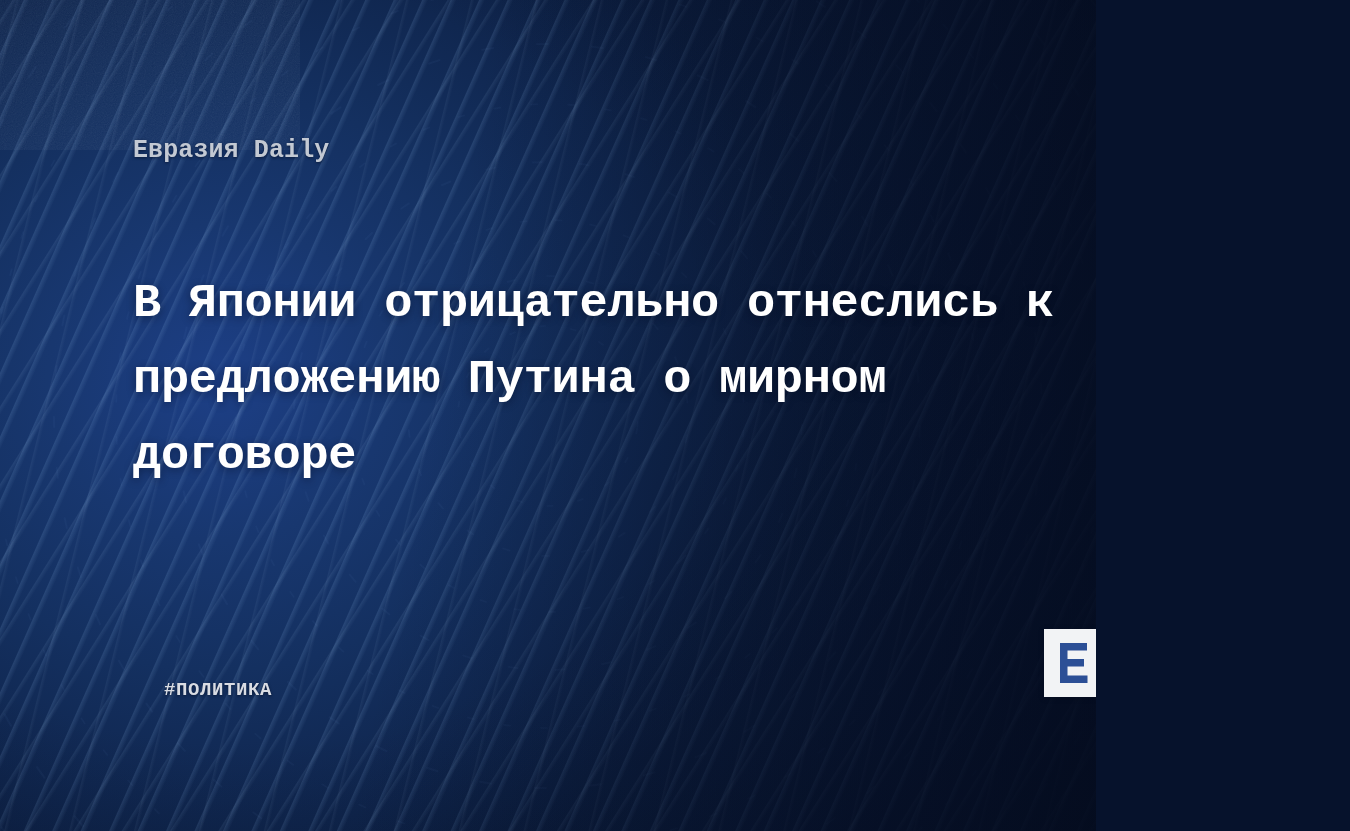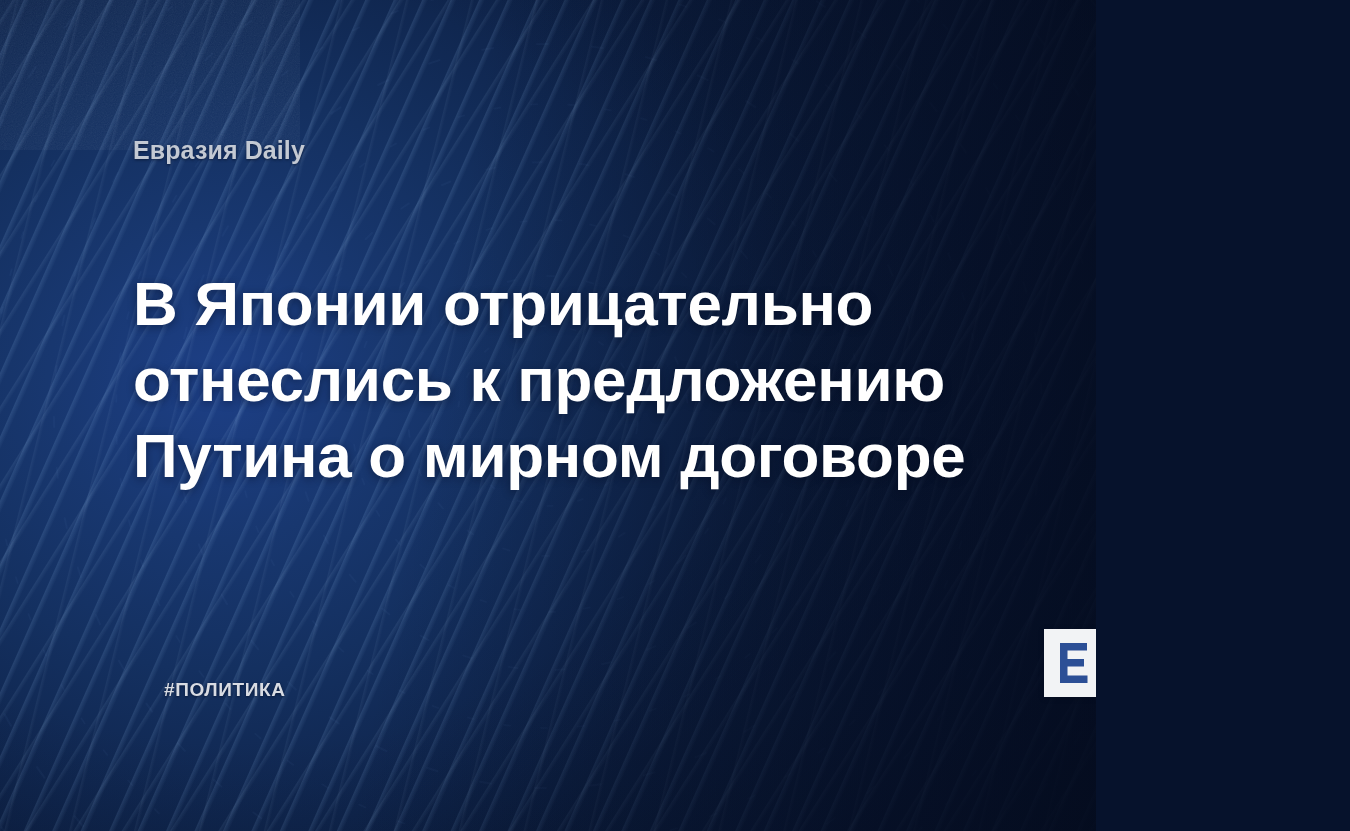--- a/index.html
+++ b/index.html
@@ -8,21 +8,21 @@
     padding: 0;
     background: #06122c;
   }
 
   .card {
     position: relative;
     width: 1096px;
     height: 831px;
     overflow: hidden;
     background: #0b1c42;
-    font-family: Liberation Sans, sans-serif;
+    font-family: Liberation Mono, monospace;
     -webkit-font-smoothing: antialiased;
   }
 
   
 
   .bg-base {
     position: absolute;
     inset: 0;
     background:
       radial-gradient(ellipse 780px 720px at 20% 46%,
@@ -129,21 +129,21 @@
     text-shadow: 0 1px 3px rgba(3,10,26,0.55);
     white-space: nowrap;
   }
 
   .headline {
     position: absolute;
     left: 133px;
     top: 266px;
     width: 960px;
     margin: 0;
-    font-size: 62px;
+    font-size: 47px;
     line-height: 76px;
     font-weight: 700;
     letter-spacing: -0.3px;
     color: #ffffff;
     text-shadow: 0 2px 8px rgba(4,12,30,0.45);
   }
 
   .tag {
     position: absolute;
     left: 131px;

